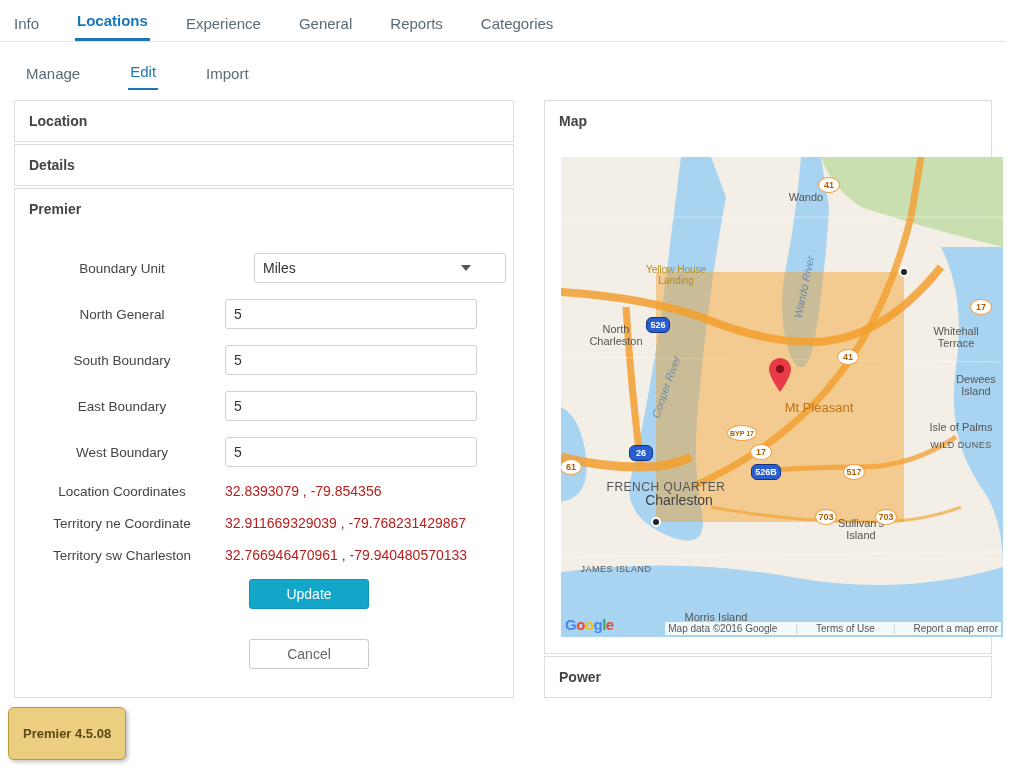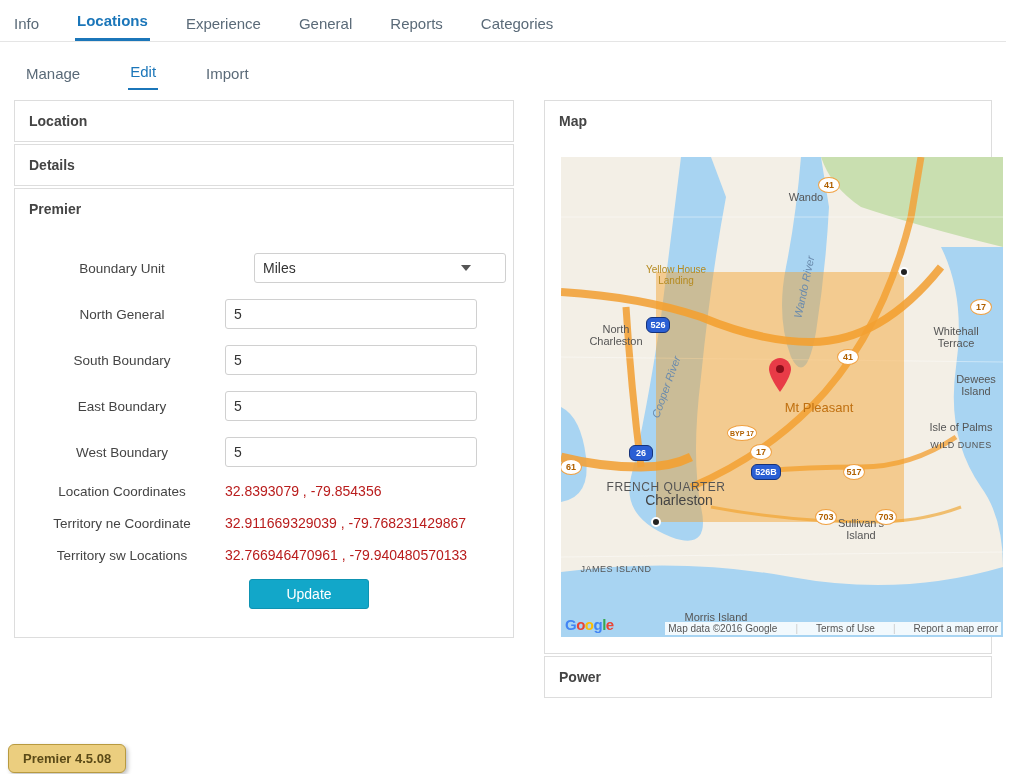--- a/index.html
+++ b/index.html
@@ -54,22 +54,22 @@
   .google-logo span:nth-child(1){color:#4285F4}
   .google-logo span:nth-child(2){color:#EA4335}
   .google-logo span:nth-child(3){color:#FBBC05}
   .google-logo span:nth-child(4){color:#4285F4}
   .google-logo span:nth-child(5){color:#34A853}
   .google-logo span:nth-child(6){color:#EA4335}
   .route-shield { position:absolute; font-size:9px; font-weight:600; background:#fff; border:1.5px solid #f0a040; color:#b06000; border-radius:50%; width:22px; height:16px; display:flex; align-items:center; justify-content:center; transform:translate(-50%,-50%);}
   .route-shield.int { border-radius:6px; background:#2a5fd4; color:#fff; border-color:#15327a; width:24px; height:16px;}
   
   .version-badge {
-    position:fixed; left:8px; bottom:1px; background:#ebce7f; border:1px solid #b89a3f;
-    border-radius:6px; padding:6px 14px; font-weight:700; color:#5b4a17; font-size:13px;
+    position:fixed; left:8px; bottom:14px; background:#ebce7f; border:1px solid #b89a3f;
+    border-radius:6px; padding:18px 14px; font-weight:700; color:#5b4a17; font-size:13px;
     box-shadow:2px 2px 4px rgba(0,0,0,0.25);
   }
 </style>
 </head>
 <body>
 
 <div class="page">
 
   <div class="topnav">
     <div class="topnav-item">Info</div>
@@ -133,26 +133,27 @@
             <div class="frow-label">Location Coordinates</div>
             <div class="frow-field"><span class="static-val">32.8393079 , -79.854356</span></div>
           </div>
 
           <div class="frow">
             <div class="frow-label">Territory ne Coordinate</div>
             <div class="frow-field"><span class="static-val">32.911669329039 , -79.768231429867</span></div>
           </div>
 
           <div class="frow">
-            <div class="frow-label">Territory sw Locations</div>
+            <div class="frow-label">Territory sw Charleston</div>
             <div class="frow-field"><span class="static-val">32.766946470961 , -79.940480570133</span></div>
           </div>
 
           <div class="btnrow">
             <div class="btn btn-primary">Update</div>
+            <div class="btn btn-default">Cancel</div>
           </div>
 
         </div>
       </div>
     </div>
 
     <div class="col-right">
       <div class="panel">
         <div class="panel-header">Map</div>
 

